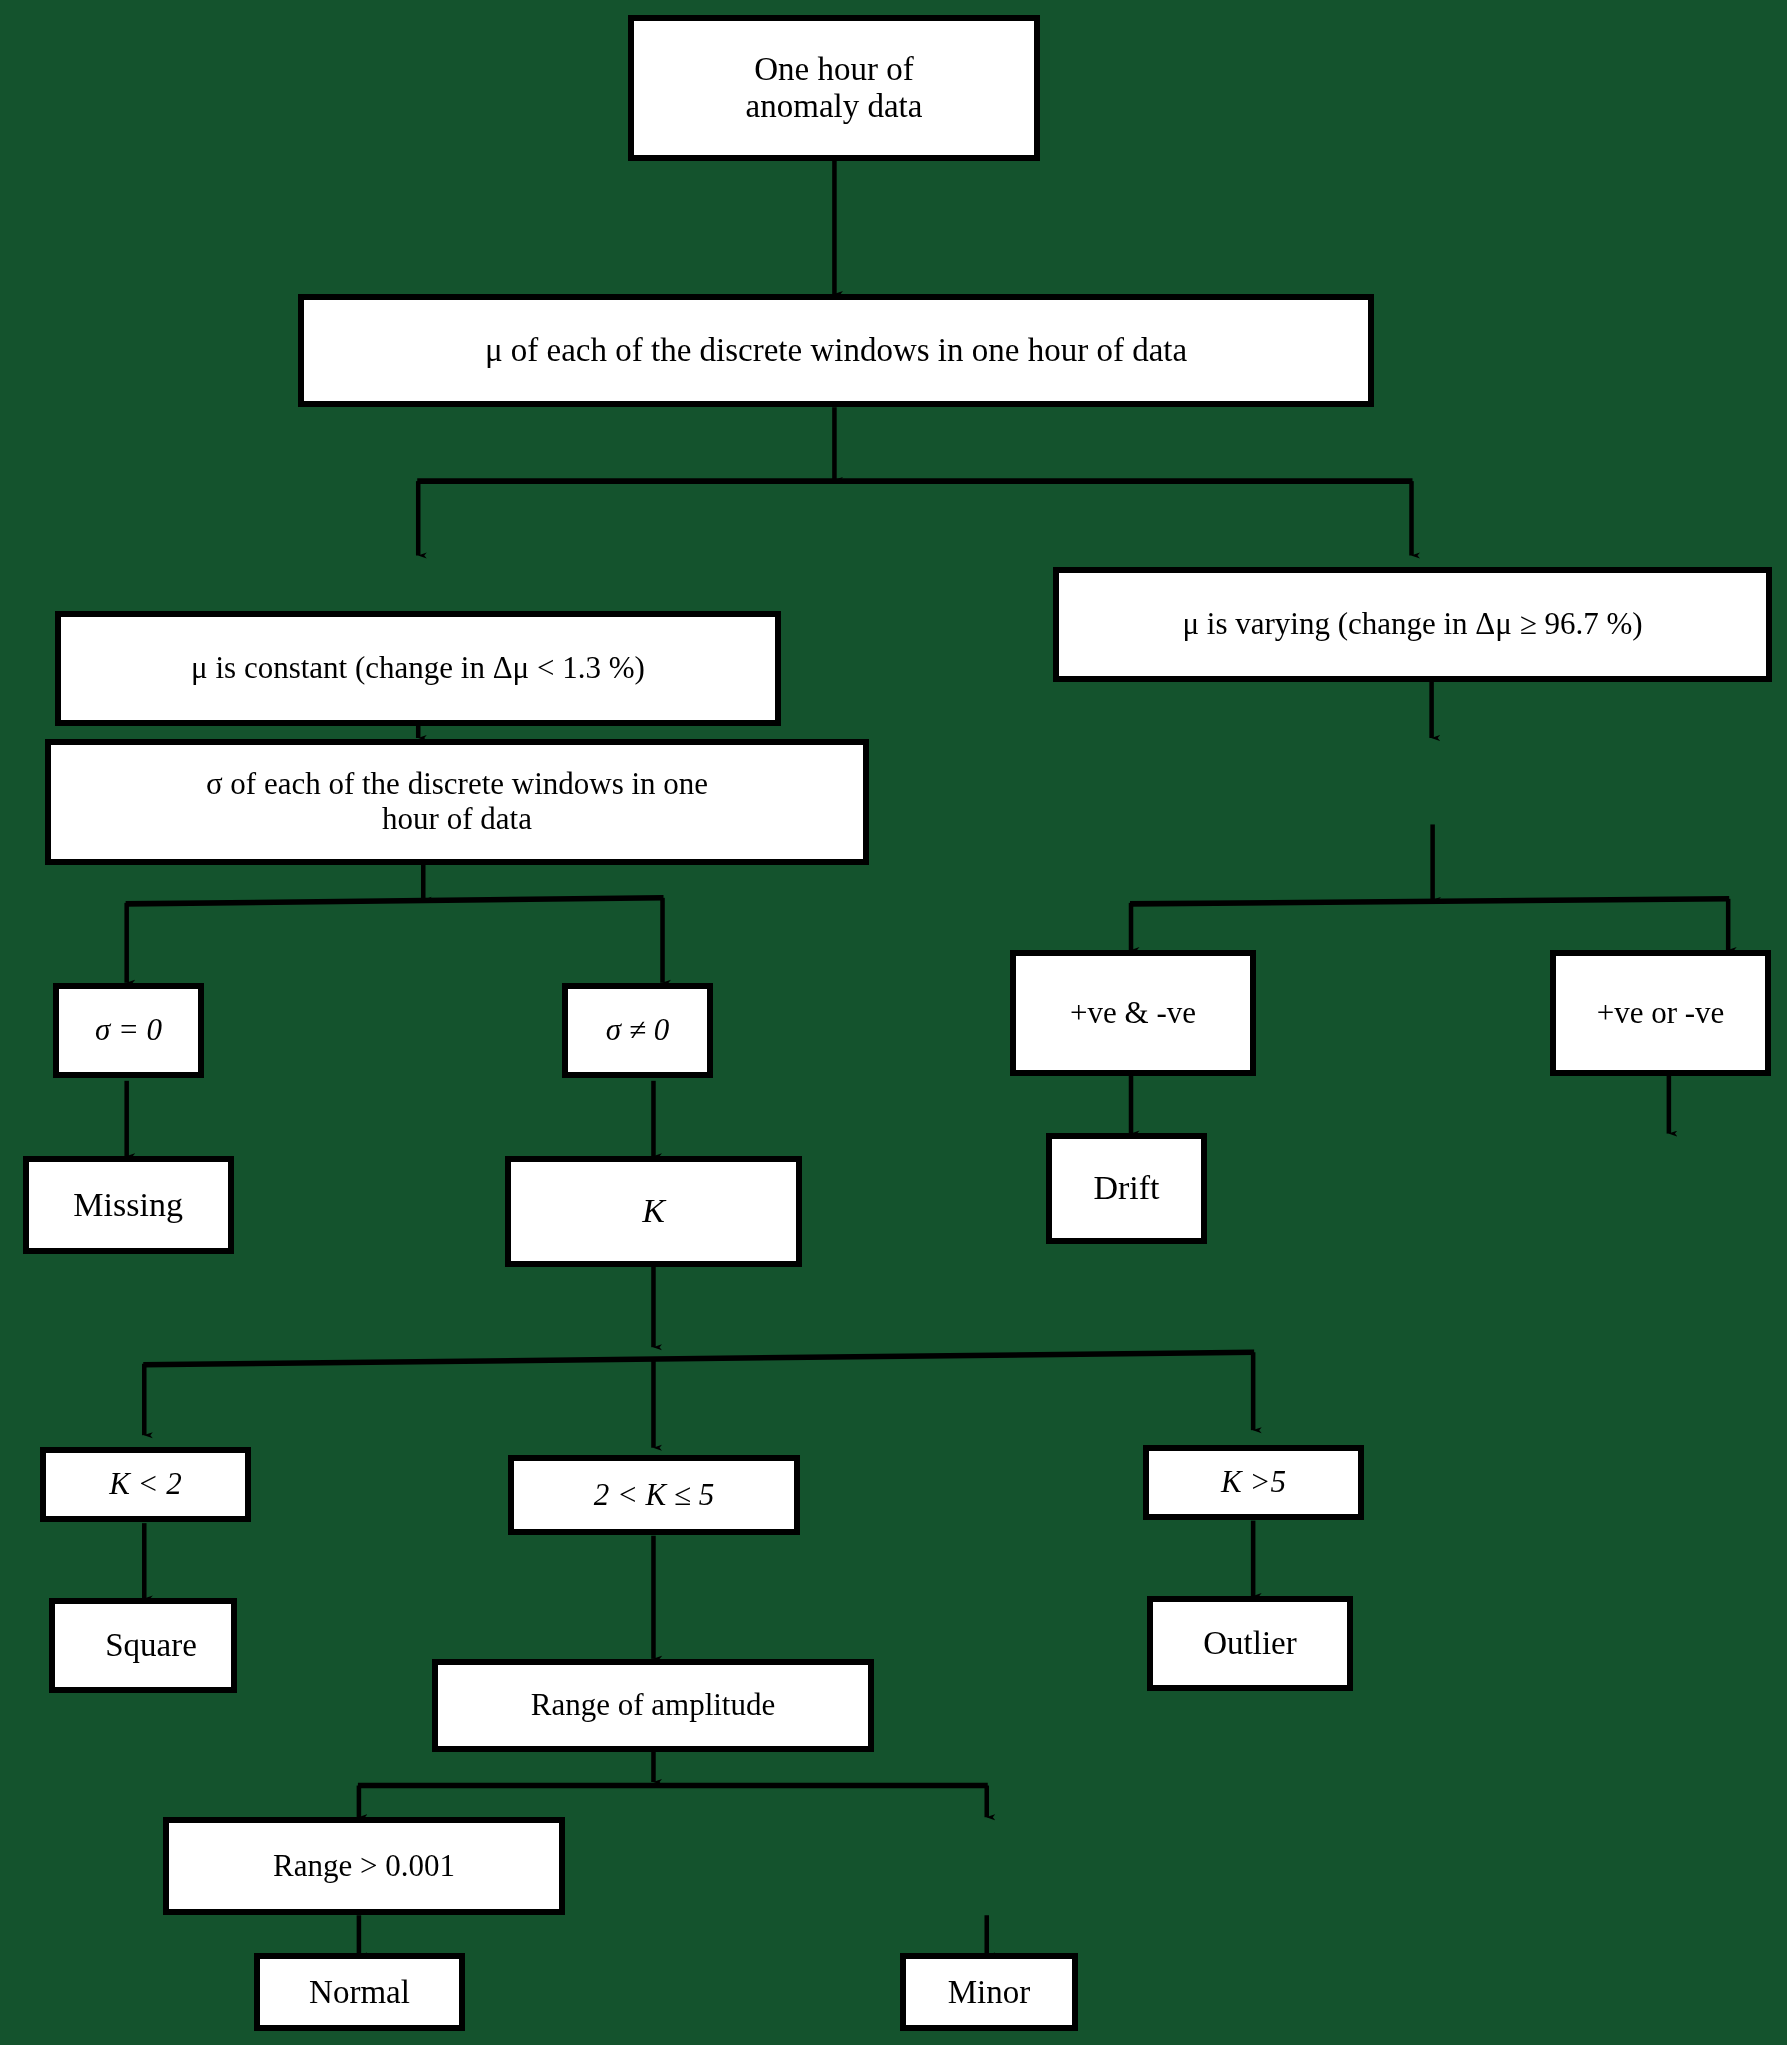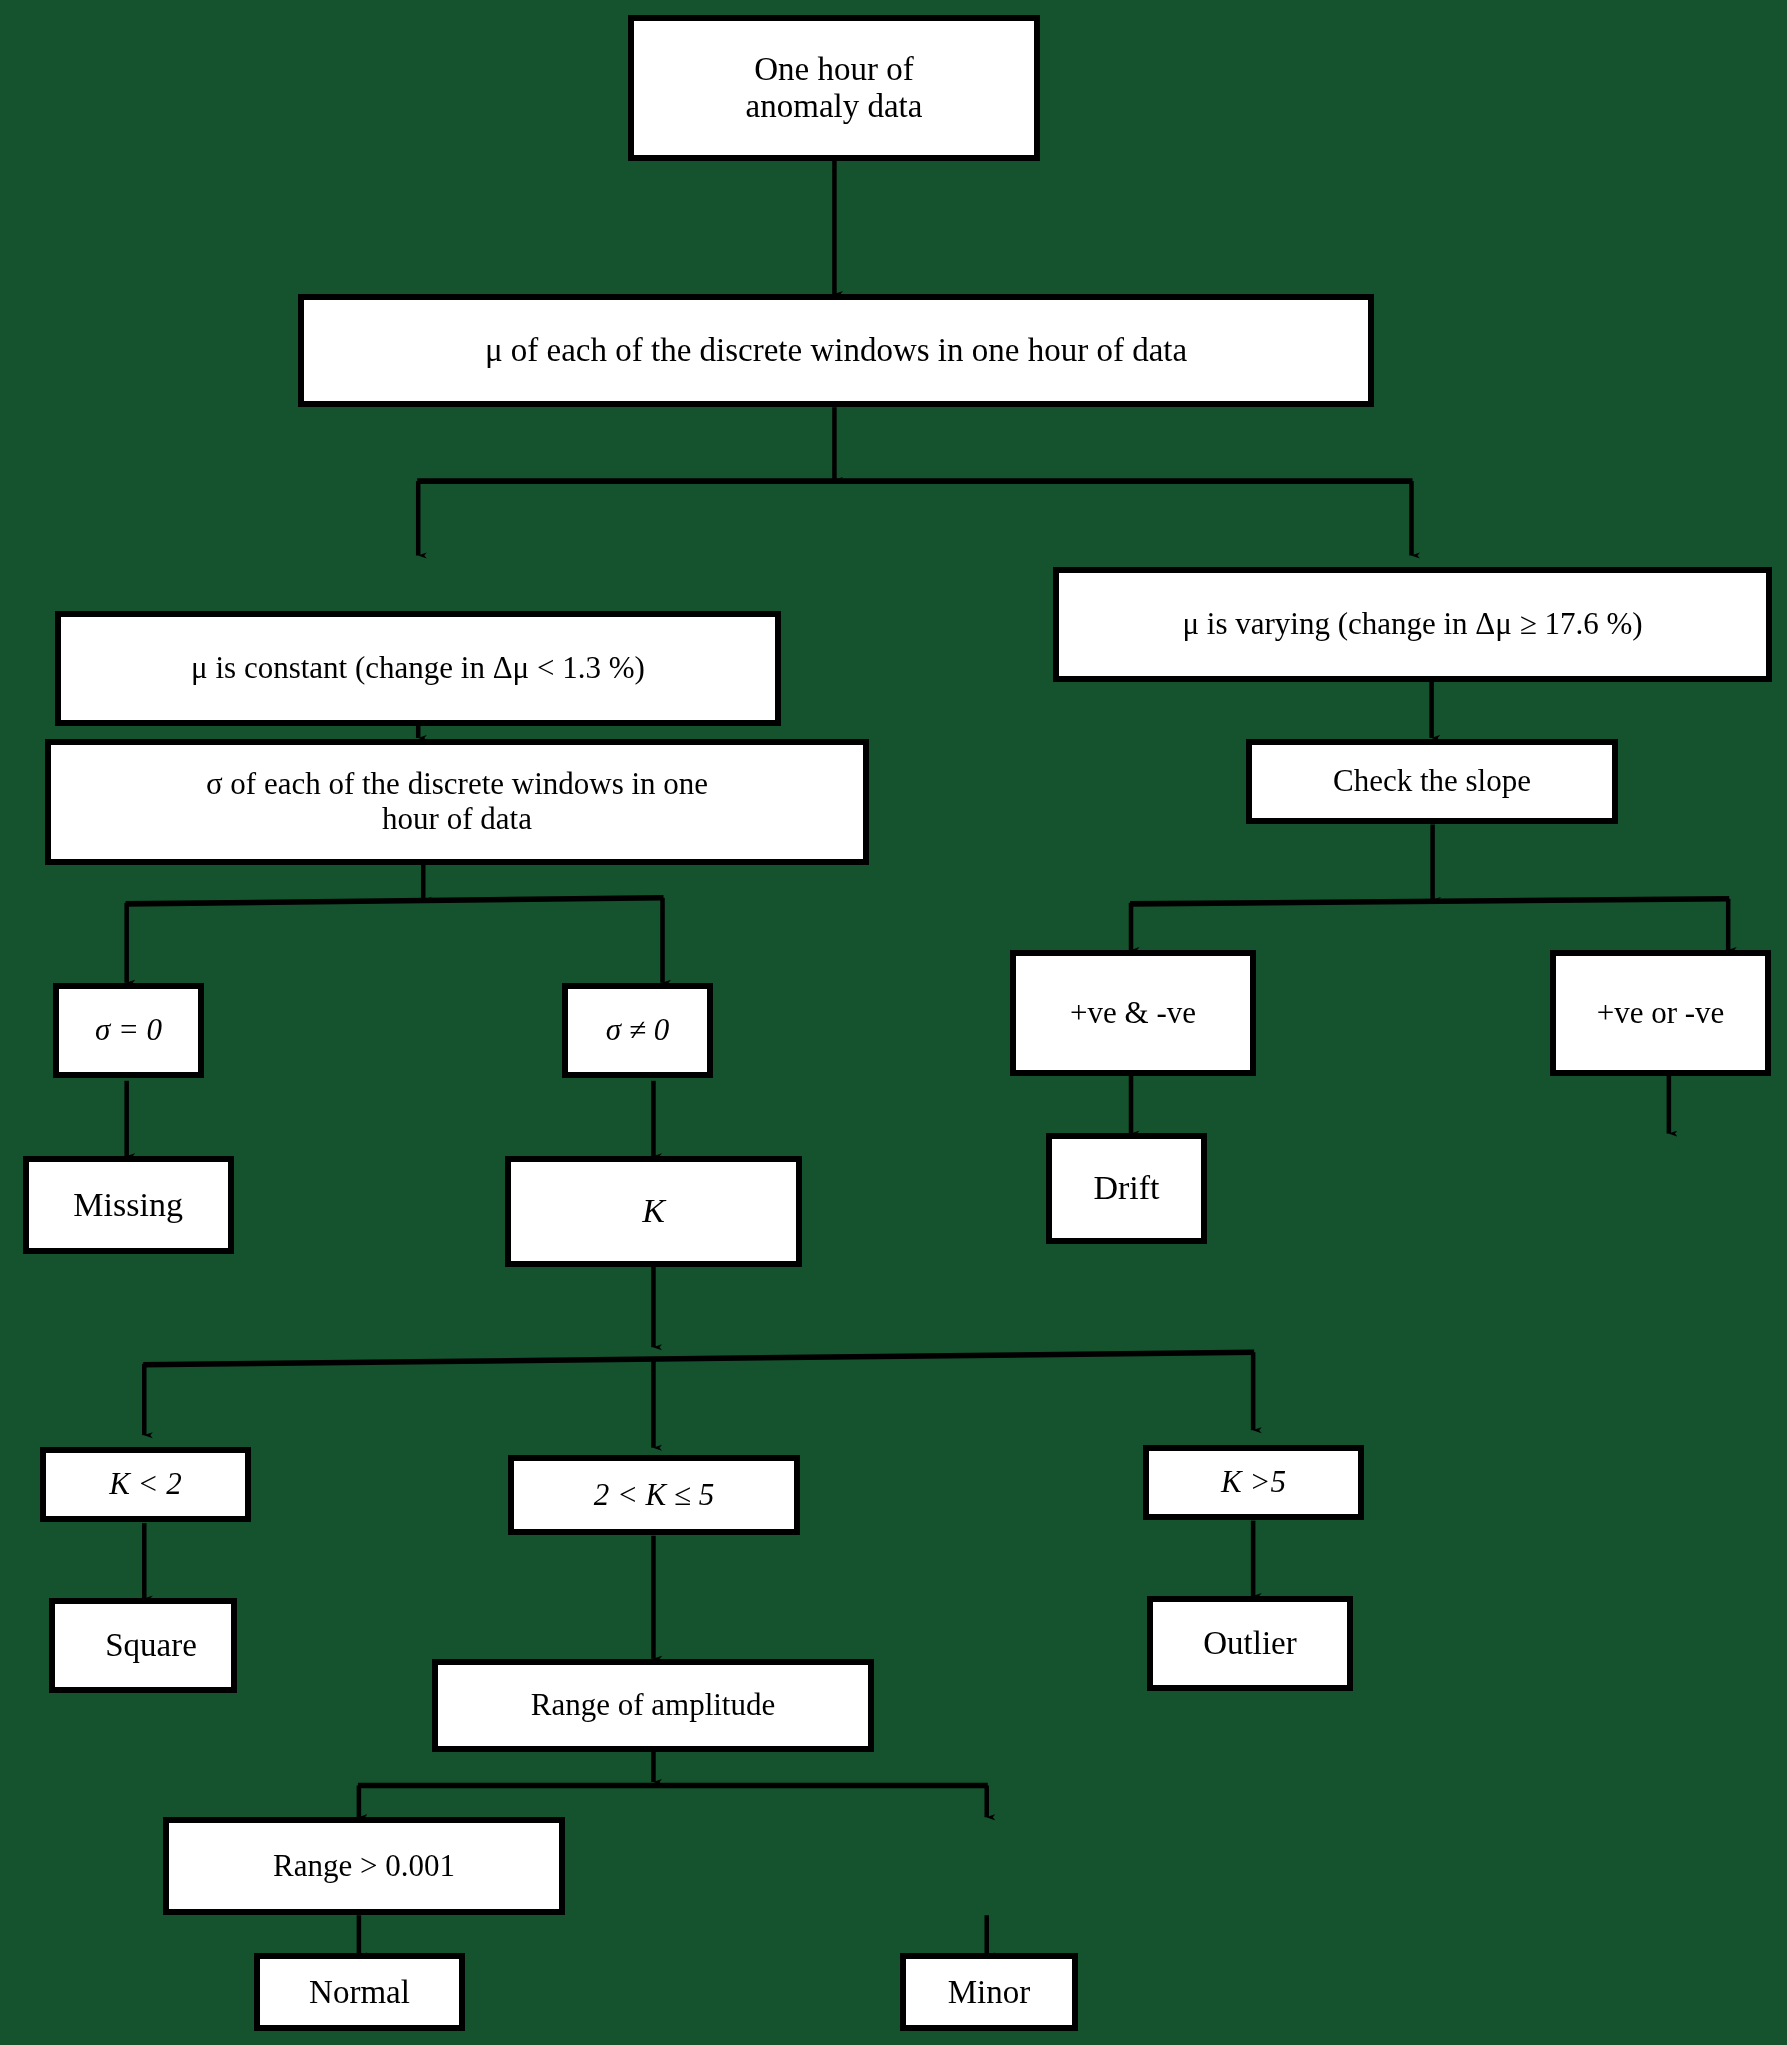--- a/index.html
+++ b/index.html
@@ -77,31 +77,28 @@
 
   <div class="node" style="left:298px;top:294px;width:1076px;height:113px;font-size:33px;">
     <span class="txt">μ of each of the discrete windows in one hour of data</span>
   </div>
 
   <div class="node" style="left:55px;top:567px;width:726px;height:115px;font-size:31px;margin-top:44px;">
     <span class="txt">μ is constant (change in Δμ &lt; 1.3 %)</span>
   </div>
 
   <div class="node" style="left:1053px;top:567px;width:719px;height:115px;font-size:31px;">
-    <span class="txt">μ is varying (change in Δμ ≥ 17.6 %)</span>
+    <span class="txt">μ is varying (change in Δμ ≥ 96.7 %)</span>
   </div>
 
   <div class="node" style="left:45px;top:739px;width:824px;height:126px;font-size:31px;">
     <span class="txt" style="white-space:pre-line;">σ of each of the discrete windows in one
 hour of data</span>
   </div>
 
-  <div class="node" style="left:1246px;top:739px;width:372px;height:85px;font-size:31px;">
-    <span class="txt">Check the slope</span>
-  </div>
 
   <div class="node" style="left:53px;top:983px;width:151px;height:95px;font-size:31px;">
     <span class="txt it">σ = 0</span>
   </div>
 
   <div class="node" style="left:562px;top:983px;width:151px;height:95px;font-size:31px;">
     <span class="txt it">σ ≠ 0</span>
   </div>
 
   <div class="node" style="left:1010px;top:950px;width:246px;height:126px;font-size:31px;">

